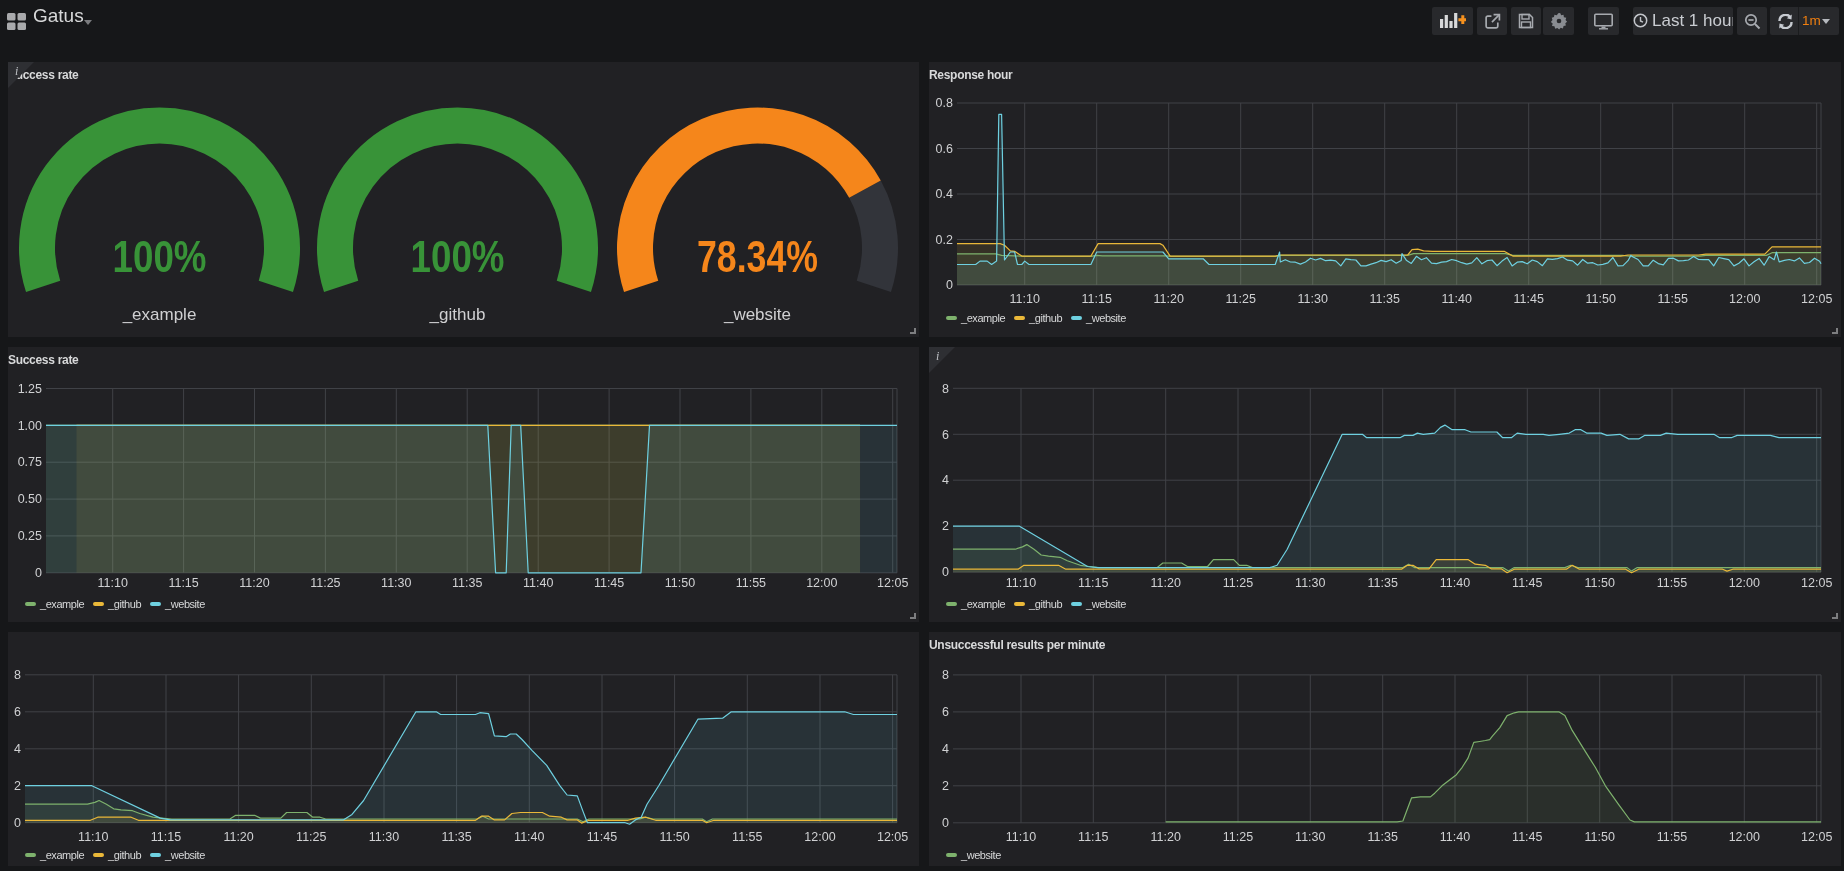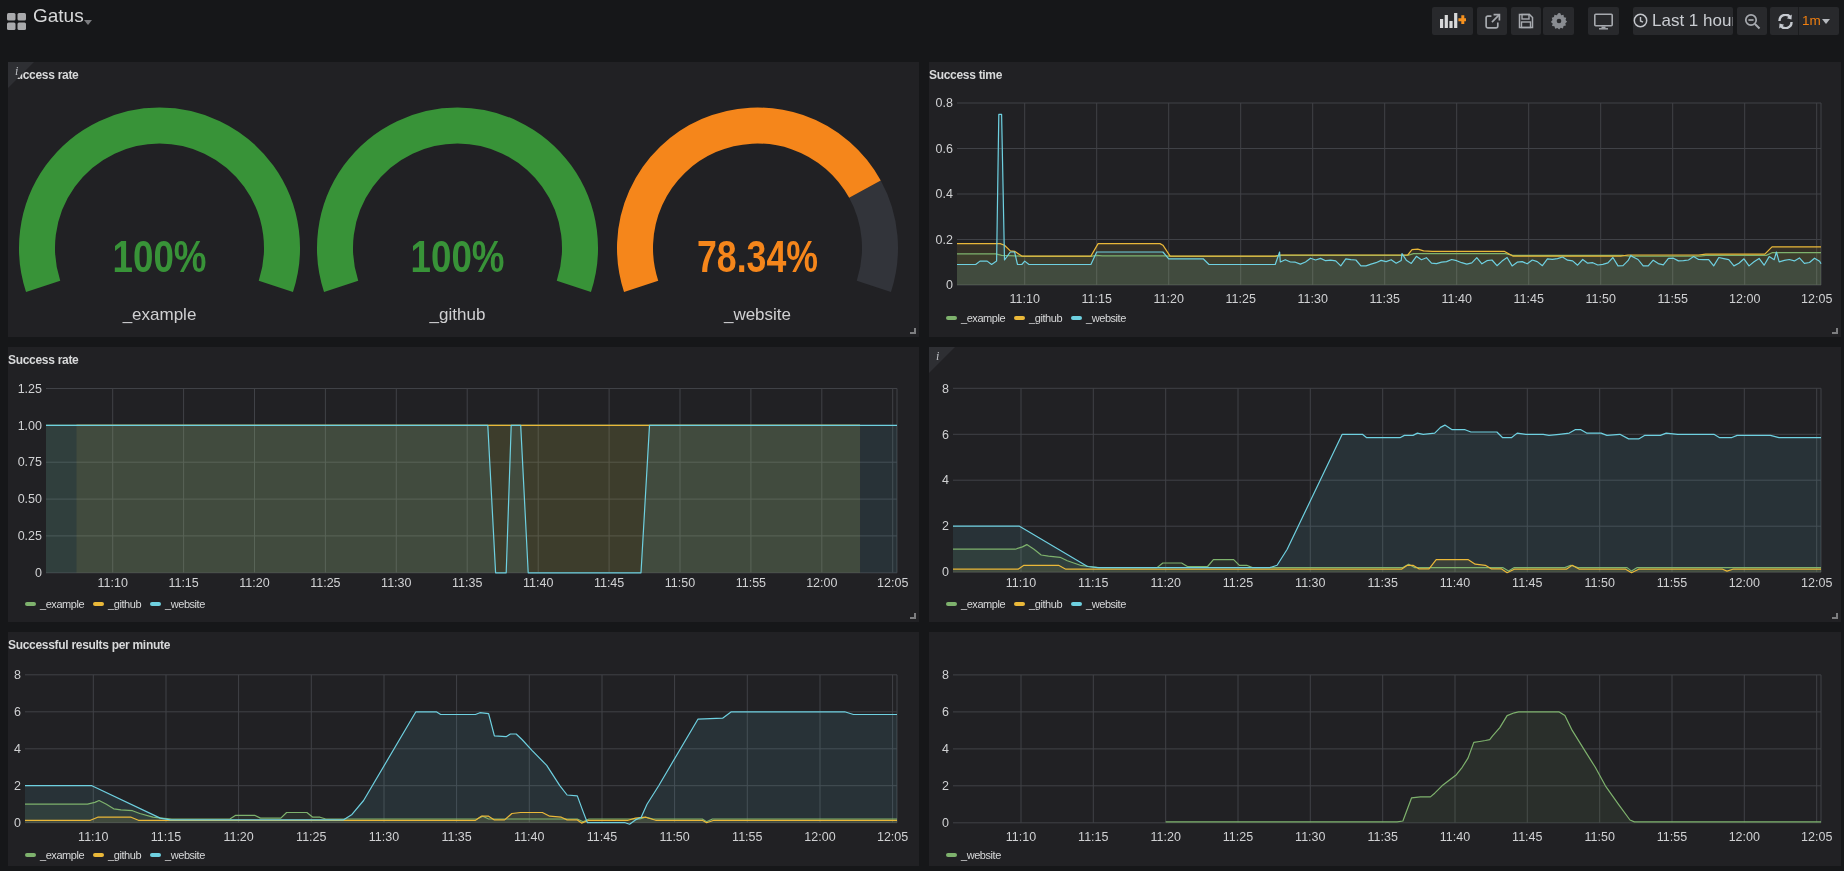--- a/index.html
+++ b/index.html
@@ -82,21 +82,21 @@
       <text x="449.5" y="210" fill="#389338" font-size="45" font-weight="bold" text-anchor="middle" textLength="94" lengthAdjust="spacingAndGlyphs">100%</text>
       <text x="449.5" y="258" fill="#d0d0d2" font-size="17" text-anchor="middle">_github</text>
       <path d="M856.98,127.22 A122.5,122.5 0 0 1 865.87,224.26" fill="none" stroke="#32343a" stroke-width="36.0"></path>
       <path d="M633.13,224.26 A122.5,122.5 0 0 1 856.98,127.22" fill="none" stroke="#f5861b" stroke-width="36.0"></path>
       <text x="749.5" y="210" fill="#f5861b" font-size="45" font-weight="bold" text-anchor="middle" textLength="121" lengthAdjust="spacingAndGlyphs">78.34%</text>
       <text x="749.5" y="258" fill="#d0d0d2" font-size="17" text-anchor="middle">_website</text>
     </svg>
     <div class="rcorner"></div>
   </div>
 <div class="panel" style="left:929px;top:62px;width:912px;height:275px">
-    <div class="ptitle">Success time</div>
+    <div class="ptitle">Response hour</div>
     <svg width="912" height="275" style="position:absolute;left:0;top:0">
       <line x1="28" y1="223.0" x2="892" y2="223.0" stroke="#404247" stroke-width="1"></line>
       <text x="24" y="227.2" fill="#d0d1d3" font-size="12.5" text-anchor="end">0</text>
       <line x1="28" y1="177.5" x2="892" y2="177.5" stroke="#404247" stroke-width="1"></line>
       <text x="24" y="181.7" fill="#d0d1d3" font-size="12.5" text-anchor="end">0.2</text>
       <line x1="28" y1="132.0" x2="892" y2="132.0" stroke="#404247" stroke-width="1"></line>
       <text x="24" y="136.2" fill="#d0d1d3" font-size="12.5" text-anchor="end">0.4</text>
       <line x1="28" y1="86.5" x2="892" y2="86.5" stroke="#404247" stroke-width="1"></line>
       <text x="24" y="90.7" fill="#d0d1d3" font-size="12.5" text-anchor="end">0.6</text>
       <line x1="28" y1="41.0" x2="892" y2="41.0" stroke="#404247" stroke-width="1"></line>
@@ -250,21 +250,20 @@
       <span class="ldash" style="background:#7EB26D"></span>
       <span class="llab">_example</span>
       <span class="ldash" style="background:#EAB839"></span>
       <span class="llab">_github</span>
       <span class="ldash" style="background:#6ED0E0"></span>
       <span class="llab">_website</span>
     </div>
     <div class="rcorner"></div>
   </div>
 <div class="panel" style="left:8px;top:632px;width:911px;height:234px">
-    <div class="ptitle">Successful results per minute</div>
     <svg width="911" height="234" style="position:absolute;left:0;top:0">
       <line x1="17" y1="190.7" x2="889" y2="190.7" stroke="#404247" stroke-width="1"></line>
       <text x="13" y="194.9" fill="#d0d1d3" font-size="12.5" text-anchor="end">0</text>
       <line x1="17" y1="153.7" x2="889" y2="153.7" stroke="#404247" stroke-width="1"></line>
       <text x="13" y="157.9" fill="#d0d1d3" font-size="12.5" text-anchor="end">2</text>
       <line x1="17" y1="116.8" x2="889" y2="116.8" stroke="#404247" stroke-width="1"></line>
       <text x="13" y="121.0" fill="#d0d1d3" font-size="12.5" text-anchor="end">4</text>
       <line x1="17" y1="79.8" x2="889" y2="79.8" stroke="#404247" stroke-width="1"></line>
       <text x="13" y="84.0" fill="#d0d1d3" font-size="12.5" text-anchor="end">6</text>
       <line x1="17" y1="42.8" x2="889" y2="42.8" stroke="#404247" stroke-width="1"></line>
@@ -304,20 +303,21 @@
     <div class="legend" style="left:17px;top:217px">
       <span class="ldash" style="background:#7EB26D"></span>
       <span class="llab">_example</span>
       <span class="ldash" style="background:#EAB839"></span>
       <span class="llab">_github</span>
       <span class="ldash" style="background:#6ED0E0"></span>
       <span class="llab">_website</span>
     </div>
   </div>
 <div class="panel" style="left:929px;top:632px;width:912px;height:234px">
+    <div class="ptitle">Unsuccessful results per minute</div>
     <svg width="912" height="234" style="position:absolute;left:0;top:0">
       <line x1="24" y1="190.8" x2="892" y2="190.8" stroke="#404247" stroke-width="1"></line>
       <text x="20" y="195.0" fill="#d0d1d3" font-size="12.5" text-anchor="end">0</text>
       <line x1="24" y1="153.8" x2="892" y2="153.8" stroke="#404247" stroke-width="1"></line>
       <text x="20" y="158.0" fill="#d0d1d3" font-size="12.5" text-anchor="end">2</text>
       <line x1="24" y1="116.9" x2="892" y2="116.9" stroke="#404247" stroke-width="1"></line>
       <text x="20" y="121.1" fill="#d0d1d3" font-size="12.5" text-anchor="end">4</text>
       <line x1="24" y1="79.9" x2="892" y2="79.9" stroke="#404247" stroke-width="1"></line>
       <text x="20" y="84.1" fill="#d0d1d3" font-size="12.5" text-anchor="end">6</text>
       <line x1="24" y1="42.9" x2="892" y2="42.9" stroke="#404247" stroke-width="1"></line>

